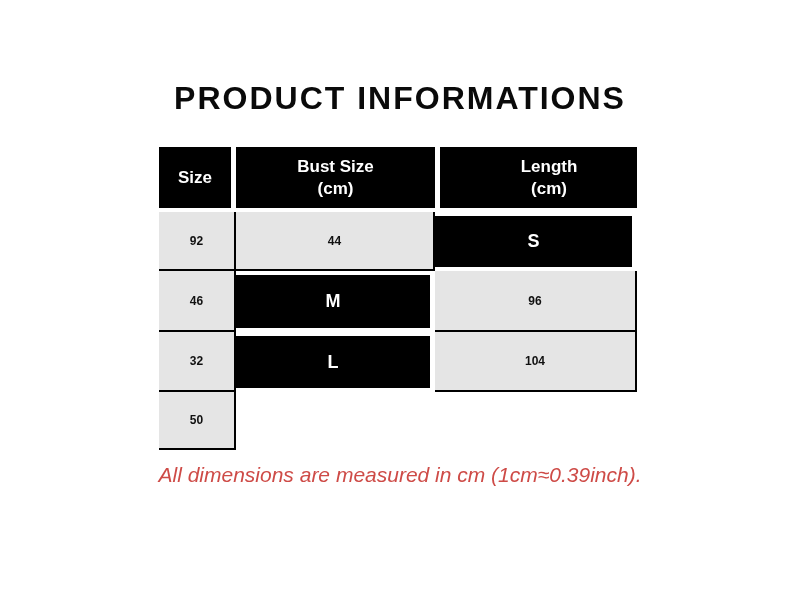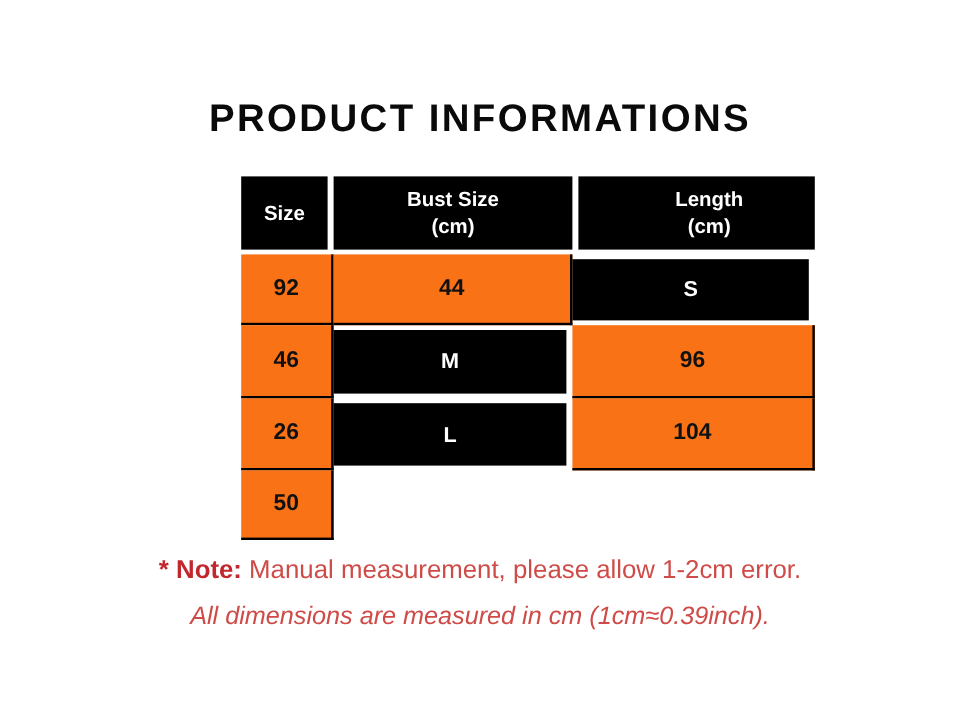--- a/index.html
+++ b/index.html
@@ -25,21 +25,20 @@
   }
 
   
   .size-table {
     position: absolute;
     left: 159px;
     top: 147px;
     display: grid;
     grid-template-columns: 77px 199px 202px;
     grid-template-rows: 65px 59px 61px 60px 58px;
-    margin-left: 42px;
   }
   .hcell {
     background: #000000;
     color: #ffffff;
     font-weight: 700;
     font-size: 17px;
     line-height: 22px;
     display: flex;
     flex-direction: column;
     align-items: center;
@@ -54,24 +53,24 @@
     background: #000000;
     color: #ffffff;
     font-weight: 700;
     font-size: 18px;
     display: flex;
     align-items: center;
     justify-content: center;
     margin: 4px 5px 4px 0;
   }
   .dcell {
-    background: #f97316;
+    background: #e5e5e5;
     color: #111111;
     font-weight: 700;
-    font-size: 19px;
+    font-size: 12px;
     display: flex;
     align-items: center;
     justify-content: center;
     border-bottom: 2px solid #000000;
   }
   .dcell.c2 { border-right: 2px solid #000000; }
   .dcell.c3 { border-right: 2px solid #000000; }
 
   
   .note {
@@ -115,23 +114,22 @@
   </div>
 
   <div class="dcell c2">92</div>
   <div class="dcell c3">44</div>
 
   <div class="scell">S</div>
   <div class="dcell c3">46</div>
 
   <div class="scell">M</div>
   <div class="dcell c2">96</div>
-  <div class="dcell c3">26</div>
+  <div class="dcell c3">32</div>
 
   <div class="scell">L</div>
   <div class="dcell c2">104</div>
   <div class="dcell c3">50</div>
 </div>
 
 <div class="note">
-  <p class="note-line1"><span class="note-bold">* Note:</span><span> Manual measurement, please allow 1-2cm error.</span></p>
   <p class="note-line2">All dimensions are measured in cm (1cm≈0.39inch).</p>
 </div>
 
 </body></html>

